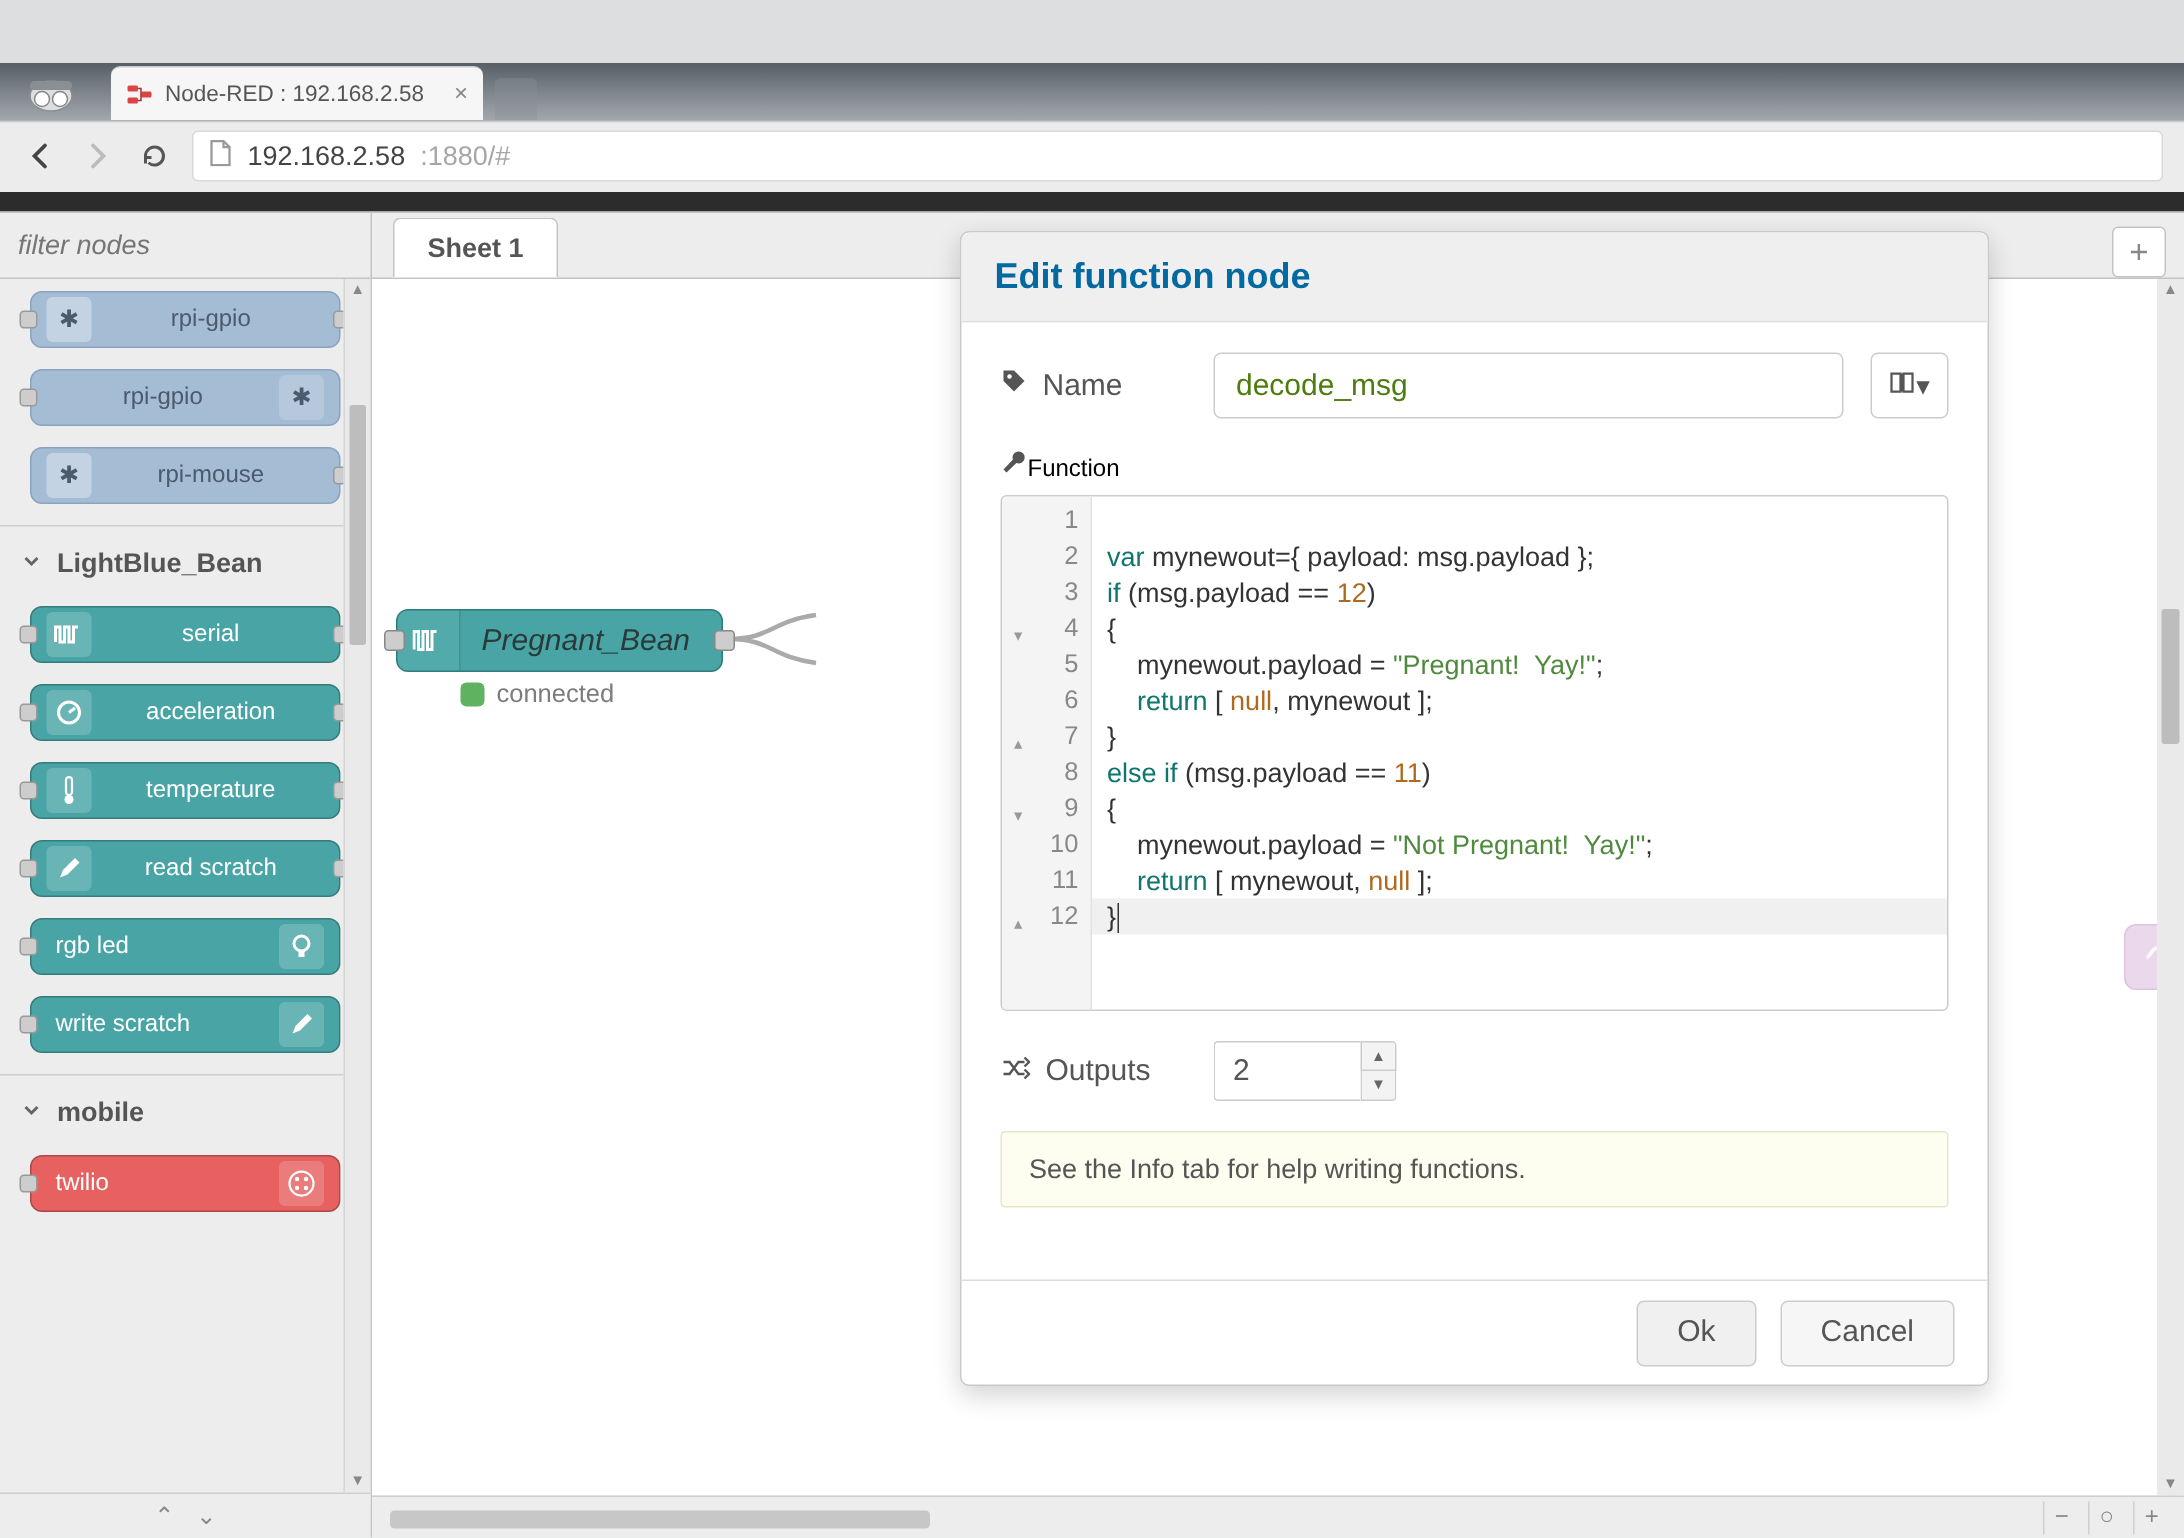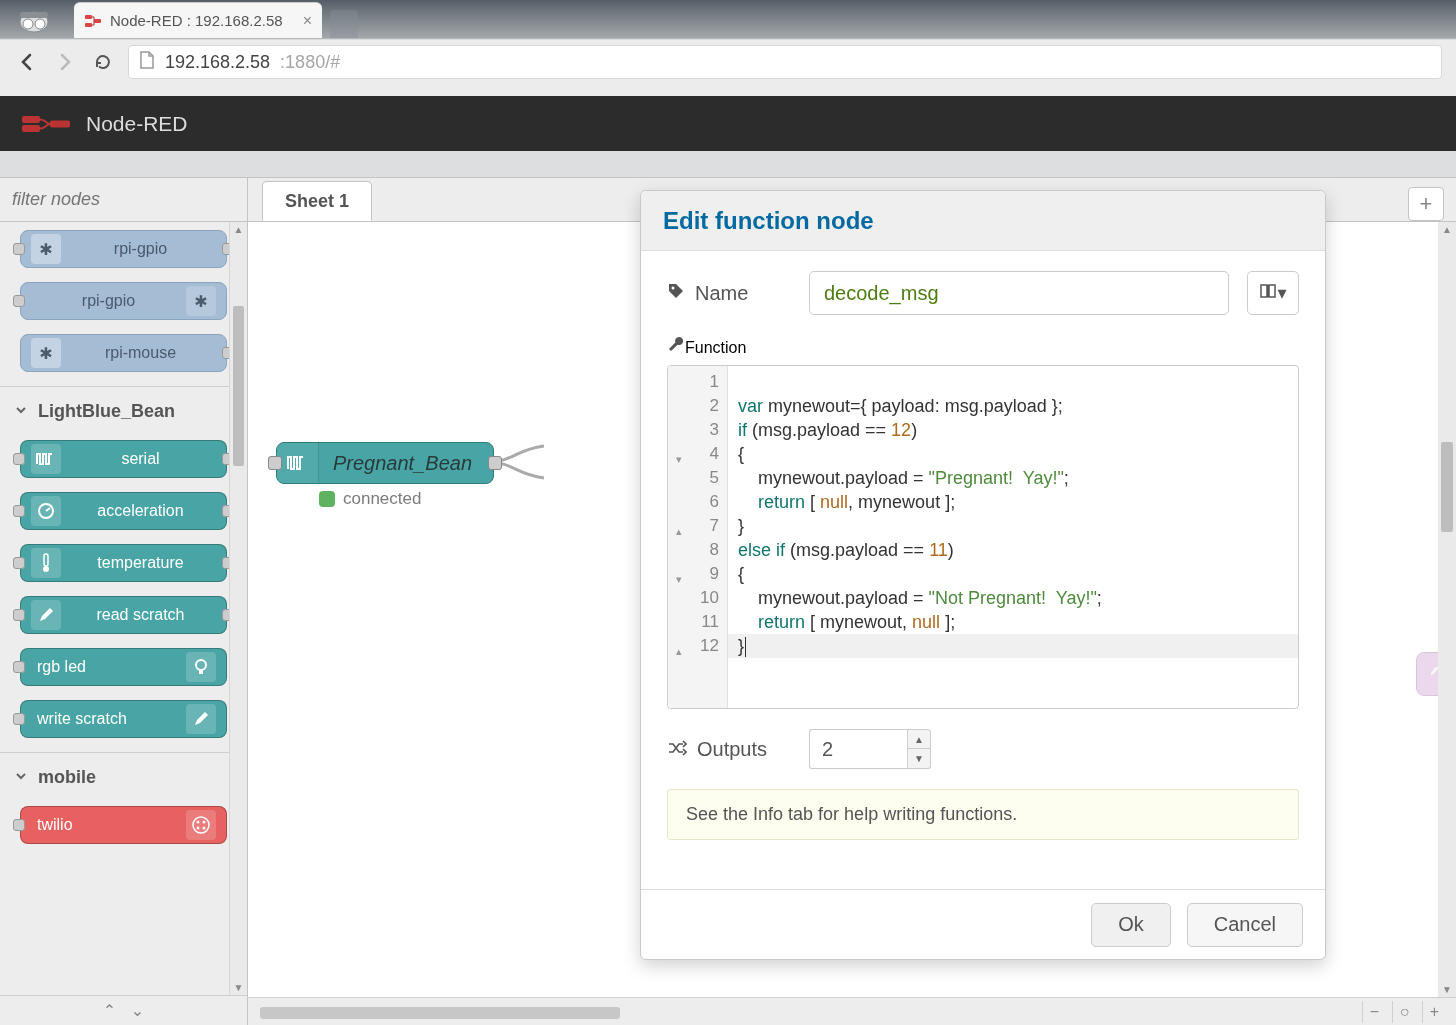--- a/index.html
+++ b/index.html
@@ -1,40 +1,40 @@
 <!DOCTYPE html>
 <html><head>
 <meta charset="utf-8">
 <style>
   * { box-sizing: border-box; margin: 0; padding: 0; font-family: Arial, Helvetica, sans-serif; }
   html, body { width: 1456px; height: 1025px; overflow: hidden; background: #dcdedf; }
 
   
-  .browser-chrome { width: 100%; height: 96px; background: linear-gradient(#555e66 0px, #6b747b 10px, #a3a7ab 38px, #ececed 40px, #ececed 86px); position: relative; }
+  .browser-chrome { width: 100%; height: 86px; background: linear-gradient(#555e66 0px, #6b747b 10px, #a3a7ab 38px, #ececed 40px, #ececed 86px); position: relative; margin-top: 42px; }
   .tab-strip { position: absolute; top: 2px; left: 74px; height: 36px; display: flex; }
   .tab { background: #f6f6f6; border-radius: 6px 6px 0 0; height: 36px; width: 248px; display: flex; align-items: center; padding: 0 10px; gap: 8px; position: relative; color: #555; font-size: 15px; border-bottom: none; border-top: 1px solid #c9c9c9;}
   .tab .favicon { width: 18px; height: 18px; display: inline-flex; align-items: center; justify-content: center; }
   .tab .close { margin-left: auto; color: #888; font-size: 16px; }
   .tab-next { width: 28px; height: 28px; margin-left: 8px; background: #868e94; border-radius: 4px 4px 0 0; align-self: flex-end; margin-bottom: 0; opacity:.4;}
   .navbar { position: absolute; top: 40px; left: 0; height: 44px; width: 100%; display: flex; align-items: center; padding: 0 14px; gap: 12px; }
   .nav-btn { width: 26px; height: 26px; display: flex; align-items: center; justify-content: center; color: #666; }
   .nav-btn.back { color: #333; }
   .nav-btn.fwd { color: #b7b7b7; }
   .omnibox { flex: 1; height: 34px; background: #fff; border: 1px solid #d8d8d8; border-radius: 4px; display: flex; align-items: center; padding: 0 10px; gap: 10px; color: #444; font-size: 18px; }
   .omnibox .page-icon { color:#8c8c8c; }
   .omnibox .url-dim { color: #a6a6a6; }
   .chrome-logo { position: absolute; top: 4px; left: 12px; width: 44px; height: 34px; }
 
   
   .app-header { height: 55px; width:100%; background: #2c2c2c; display:flex; align-items:center; padding:0 22px; gap:16px; }
   .app-header .brand { color:#ddd; font-size:21px; }
   .nr-icon { width:48px; height:20px; }
 
   
-  .workspace { position: absolute; top: 141px; left: 0; right:0; bottom:0; display:flex; background:#ededed; border-top:1px solid #c4c4c4;margin-top:36px; }
+  .workspace { position: absolute; top: 141px; left: 0; right:0; bottom:0; display:flex; background:#ededed; border-top:1px solid #c4c4c4; }
 
   
   .palette { width: 248px; background:#ededed; border-right:1px solid #c4c4c4; position:relative; display:flex; flex-direction:column; }
   .palette-filter { height:44px; border-bottom:1px solid #c4c4c4;}
   .palette-filter input { width:100%; height:100%; border:none; background:transparent; padding:0 12px; font-size:18px; color:#888; font-style:italic; outline:none;}
   .palette .group-title { display:flex; align-items:flex-start; gap:10px; padding:14px 14px 10px; color:#555; font-size:18px; font-weight:bold; cursor:pointer;}
   .palette-nodes { padding: 8px 20px; display:flex; flex-direction:column; gap:14px; }
   .palette-divider { height:1px; background:#cfcfcf; margin:6px 0 0;}
   .pnode { height:38px; border-radius:8px; display:flex; align-items:center; padding:0 10px; color:#fff; font-size:16px; position:relative; border:1px solid rgba(0,0,0,.25); }
   .pnode.teal { background:#49a5a5; }
@@ -316,21 +316,21 @@
   <div class="canvas-area">
     <div class="tabs-bar">
       <div class="flow-tab">Sheet 1</div>
       <div class="add-tab">+</div>
     </div>
     <div class="canvas">
       <div class="canvas-grid"></div>
       <svg class="wire" style="left:236px; top:222px; width:80px; height:36px;">
           <path d="M2 18 C 30 18 30 6 60 2 M2 18 C 30 18 30 30 60 34"></path>
         </svg>
-      <div class="flow-node" style="left:28px; top:220px; width:218px;">
+      <div class="flow-node" style="left:16px; top:220px; width:218px;">
         <span class="port l"></span>
         <span class="fn-icon">
             <svg width="22" height="16" viewBox="0 0 22 16">
               <path d="M1 14V2h3v12h3V2h3v12h3V2h3" stroke="#fff" stroke-width="2" fill="none"></path>
             </svg>
           </span>
         <span class="fn-label">Pregnant_Bean</span>
         <span class="port r"></span>
         <div class="status">
             <span class="dot"></span>

